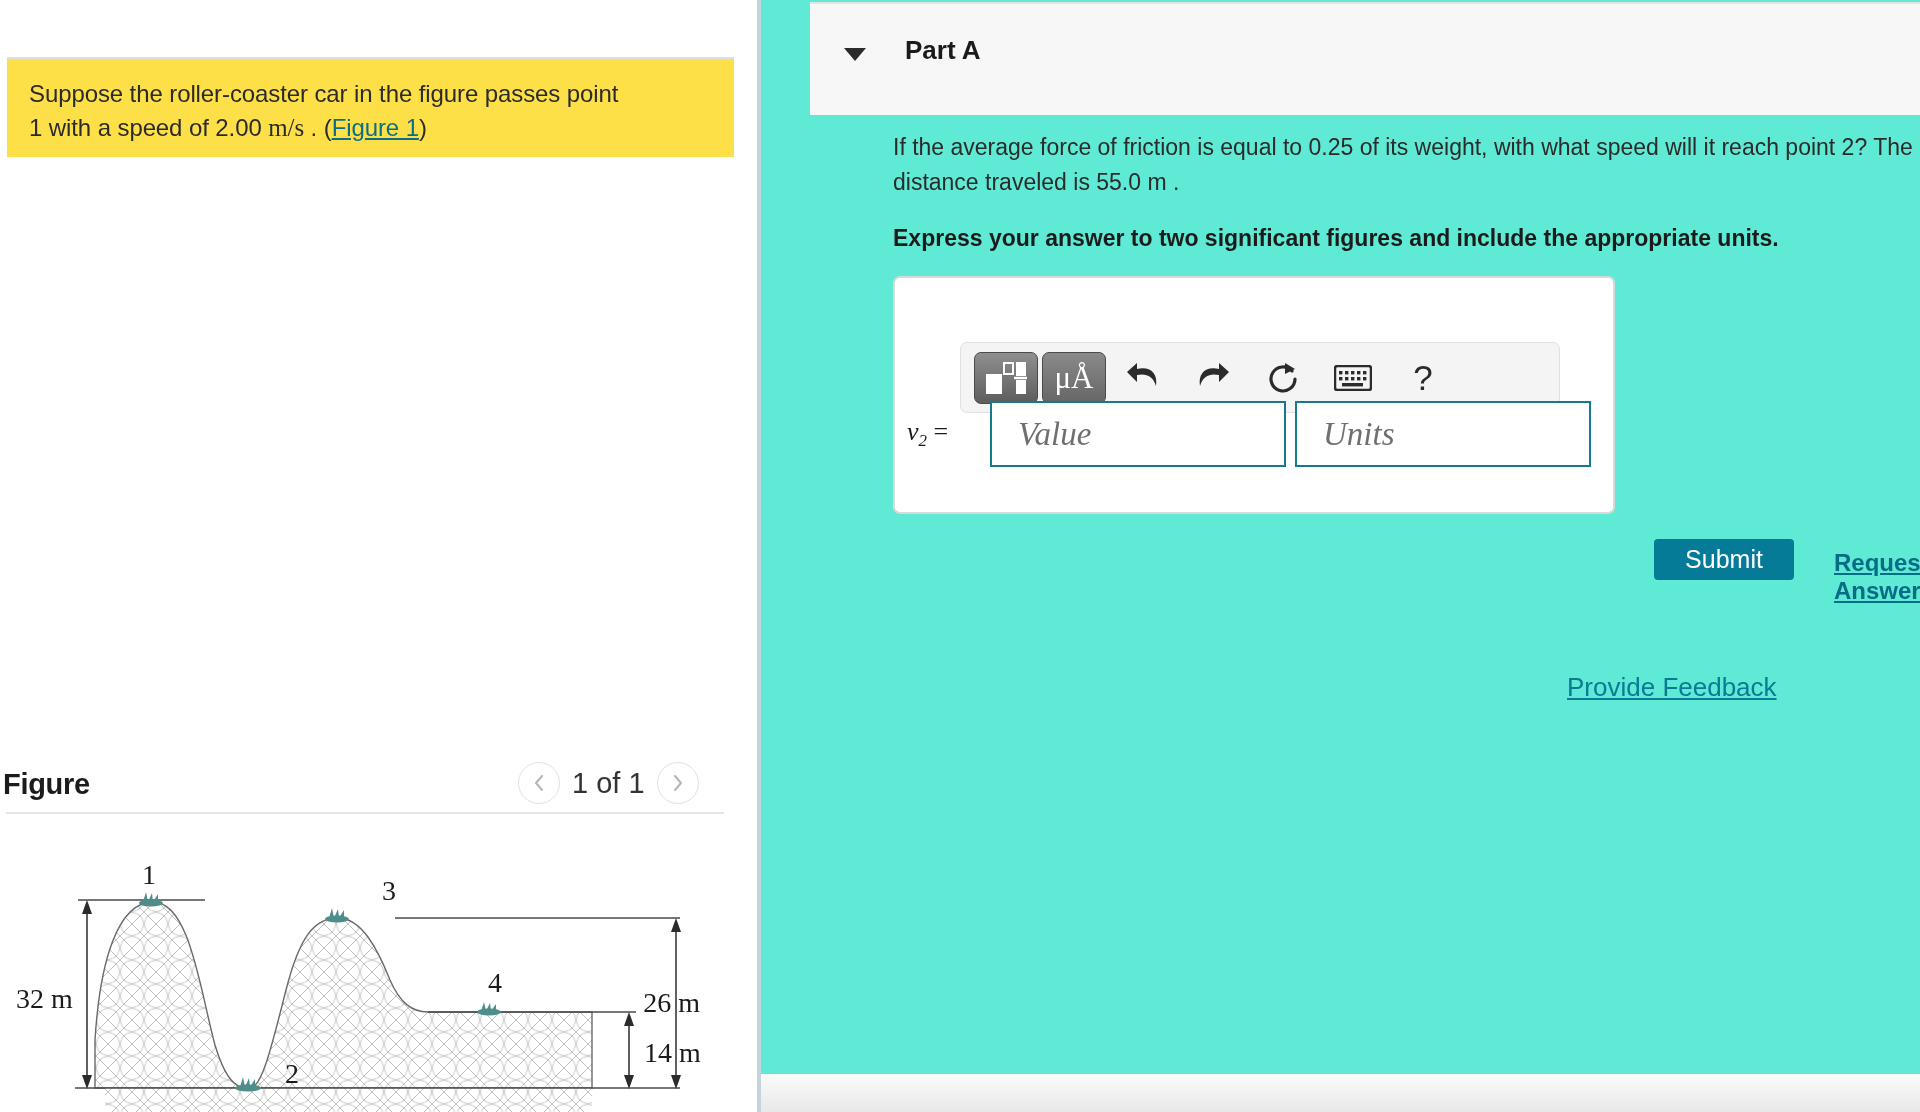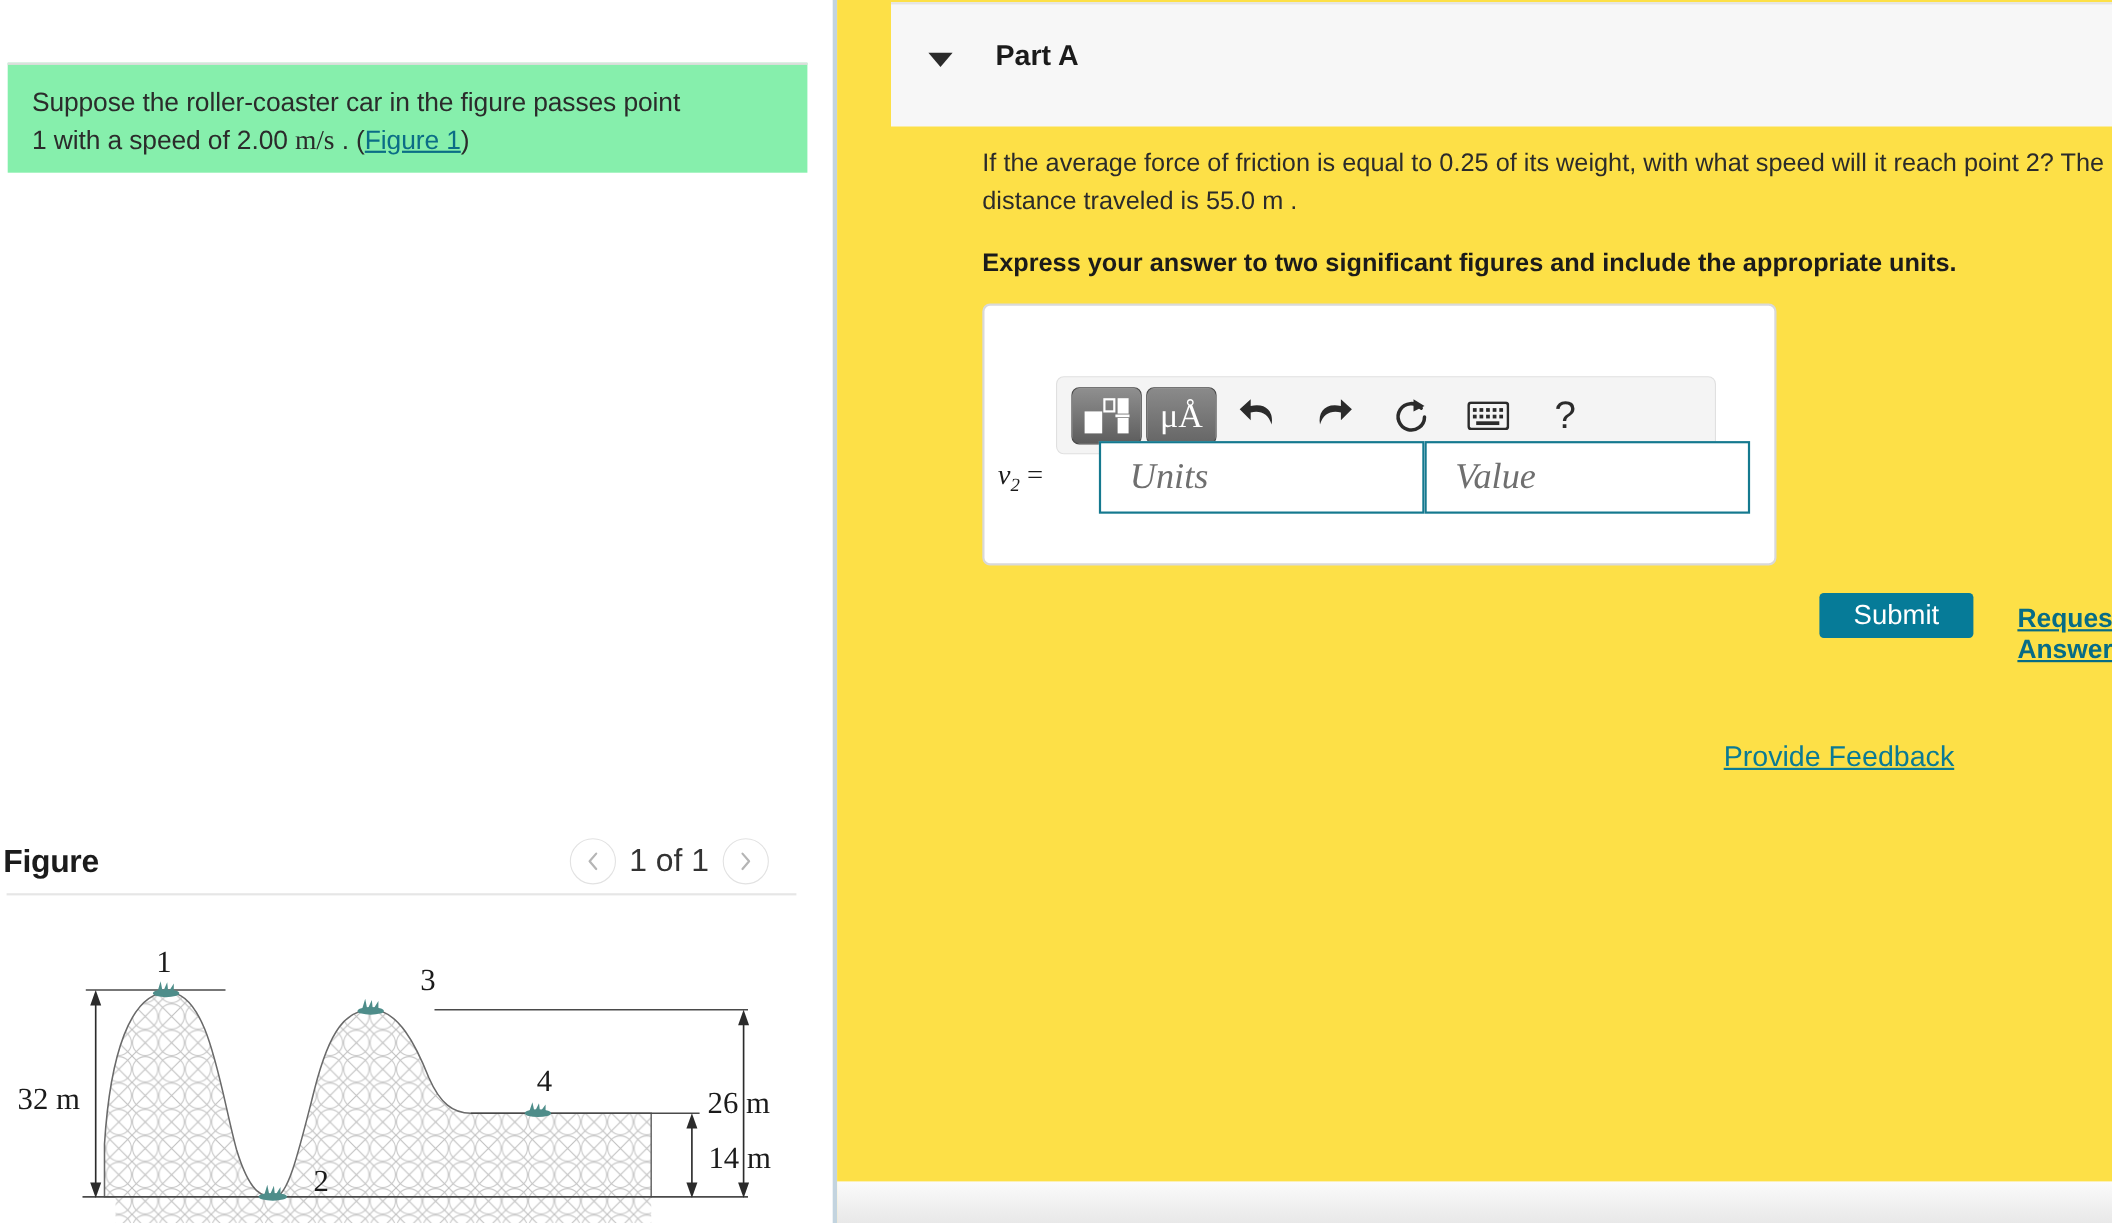--- a/index.html
+++ b/index.html
@@ -10,21 +10,21 @@
     font-family: "Liberation Sans", sans-serif;
     overflow: hidden;
   }
   #page { position: relative; width: 1920px; height: 1112px; background:#fff; }
 
   
   #left-pane { position:absolute; left:0; top:0; width:758px; height:1112px; background:#fff; }
 
   .question-box {
     position:absolute; left:7px; top:57px; width:727px; height:100px;
-    background:#86efac; border-top:2px solid #dededd;
+    background:#fde047; border-top:2px solid #dededd;
     padding: 18px 22px 0 22px;
   }
   .question-text {
     font-size:24px; color:#2b2b2b; line-height:34px; letter-spacing:-0.1px;
   }
   .mathit { font-family:"Liberation Serif", serif; font-size:25px; }
   .figlink { color:#0b6d86; text-decoration:underline; }
 
   
   .figure-head {
@@ -45,21 +45,21 @@
   .figure-rule {
     position:absolute; left:6px; top:812px; width:718px; height:2px; background:#e6e6e6;
   }
 
   .figure-canvas { position:absolute; left:0px; top:840px; width:730px; height:272px; }
 
   
   #divider { position:absolute; left:757px; top:0; width:4px; height:1112px; background:#c3d4df; }
 
   
-  #right-pane { position:absolute; left:761px; top:0; width:1159px; height:1112px; background:#fde047; }
+  #right-pane { position:absolute; left:761px; top:0; width:1159px; height:1112px; background:#5eead4; }
 
   .part-header {
     position:absolute; left:49px; top:2px; width:1110px; height:113px;
     background:#f7f7f7; border-top:2px solid #e4e4e4;
   }
   .part-caret {
     position:absolute; left:34px; top:44px; width:0; height:0;
     border-left:11px solid transparent; border-right:11px solid transparent;
     border-top:13px solid #2b2b2b;
   }
@@ -334,26 +334,26 @@
           </svg>
         </div>
 
         <div class="tool-icon help">?</div>
       </div>
 
       <div class="ans-row">
         <div class="var-label">
           <span>v</span><sub>2</sub><span class="var-eq">&nbsp;</span><span class="var-eq">=</span>
         </div>
+        <div class="ans-field ans-value">
+          <span>Value</span>
+        </div>
         <div class="ans-field ans-units">
           <span>Units</span>
         </div>
-        <div class="ans-field ans-value">
-          <span>Value</span>
-        </div>
       </div>
     </div>
 
     <div class="submit-btn">Submit</div>
     <a class="request-link" href="#">Request Answer</a>
 
     <a class="feedback-link" href="#">Provide Feedback</a>
 
   </div>
 

